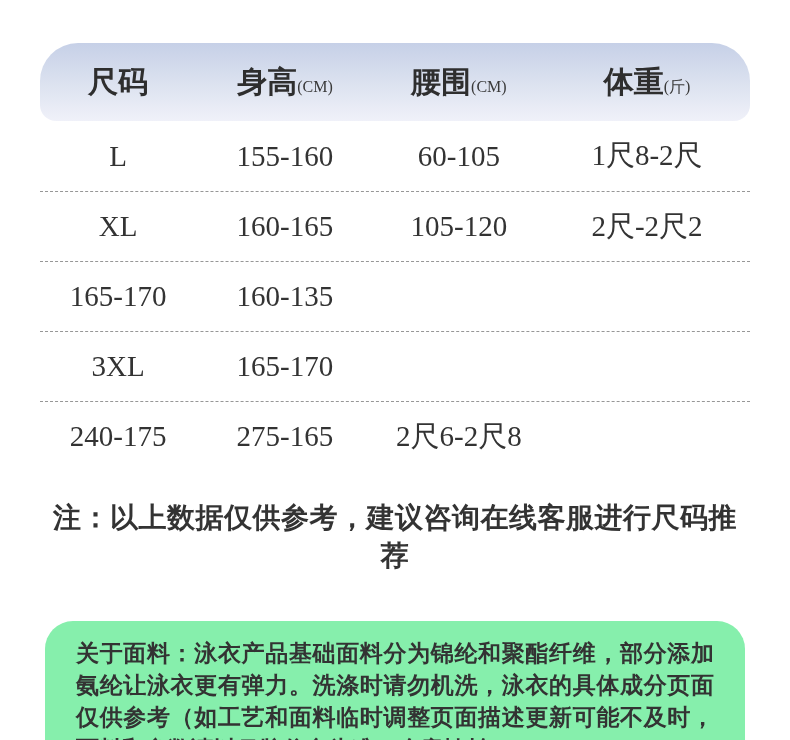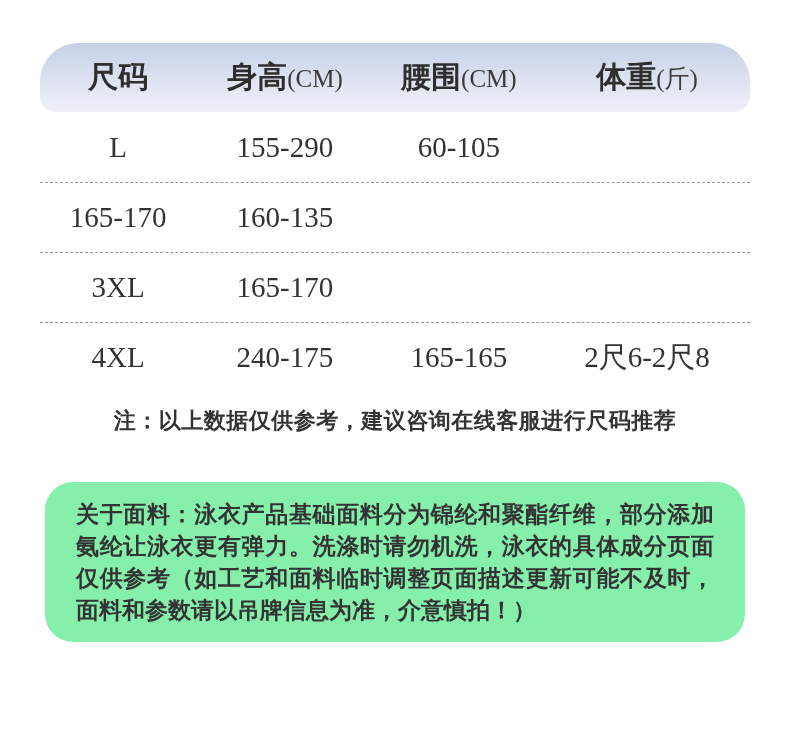--- a/index.html
+++ b/index.html
@@ -9,58 +9,58 @@
     font-family: "Liberation Serif", "DejaVu Serif", serif;
     color: #333333;
     overflow: hidden;
   }
   .page { width: 790px; height: 740px; }
 
   
   .size-table { margin: 43px 40px 0 40px; width: 710px; }
 
   .table-header {
-    height: 69px;
+    height: 78px;
     display: grid;
     grid-template-columns: 22% 25% 24% 29%;
     align-items: center;
     background: linear-gradient(180deg, #c6d0e7 0%, #dde3f0 55%, #f0f1f9 100%);
     border-radius: 38px 38px 16px 16px;
   }
   .th { text-align: center; white-space: nowrap; }
   .th .cjk {
     font-size: 30px;
     font-weight: 700;
     color: #2e2e2e;
   }
   .th .unit {
-    font-size: 25px;
+    font-size: 16px;
     font-weight: 400;
     color: #3a3a3a;
   }
 
   .table-body { width: 100%; }
   .tr {
     height: 70px;
     display: grid;
     grid-template-columns: 22% 25% 24% 29%;
     align-items: center;
   }
   .tr + .tr { border-top: 1px dashed #979797; }
   .td {
     text-align: center;
     font-size: 29px;
     color: #333333;
     white-space: nowrap;
   }
 
   .note {
-    margin-top: 14px;
+    margin-top: 28px;
     text-align: center;
-    font-size: 22px;
+    font-size: 28px;
     font-weight: 700;
     color: #333333;
     letter-spacing: 0.5px;
   }
 
   
   .fabric-box {
     margin: 46px 45px 0 45px;
     width: 700px;
     background: #86efac;
@@ -93,35 +93,41 @@
         <span class="cjk">腰围</span><span class="unit">(CM)</span>
       </div>
       <div class="th">
         <span class="cjk">体重</span><span class="unit">(斤)</span>
       </div>
     </header>
 
     <div class="table-body">
       <div class="tr">
         <div class="td">L</div>
-        <div class="td">155-290</div>
+        <div class="td">155-160</div>
         <div class="td">60-105</div>
+        <div class="td">1尺8-2尺</div>
+      </div>
+      <div class="tr">
+        <div class="td">XL</div>
+        <div class="td">160-165</div>
+        <div class="td">105-120</div>
+        <div class="td">2尺-2尺2</div>
       </div>
       <div class="tr">
         <div class="td">165-170</div>
         <div class="td">160-135</div>
       </div>
       <div class="tr">
         <div class="td">3XL</div>
         <div class="td">165-170</div>
       </div>
       <div class="tr">
-        <div class="td">4XL</div>
         <div class="td">240-175</div>
-        <div class="td">165-165</div>
+        <div class="td">275-165</div>
         <div class="td">2尺6-2尺8</div>
       </div>
     </div>
 
     <p class="note">注：以上数据仅供参考，建议咨询在线客服进行尺码推荐</p>
 
   </section>
 
   <section class="fabric-box">
     <p>关于面料：泳衣产品基础面料分为锦纶和聚酯纤维，部分添加氨纶让泳衣更有弹力。洗涤时请勿机洗，泳衣的具体成分页面仅供参考（如工艺和面料临时调整页面描述更新可能不及时，面料和参数请以吊牌信息为准，介意慎拍！）</p>

